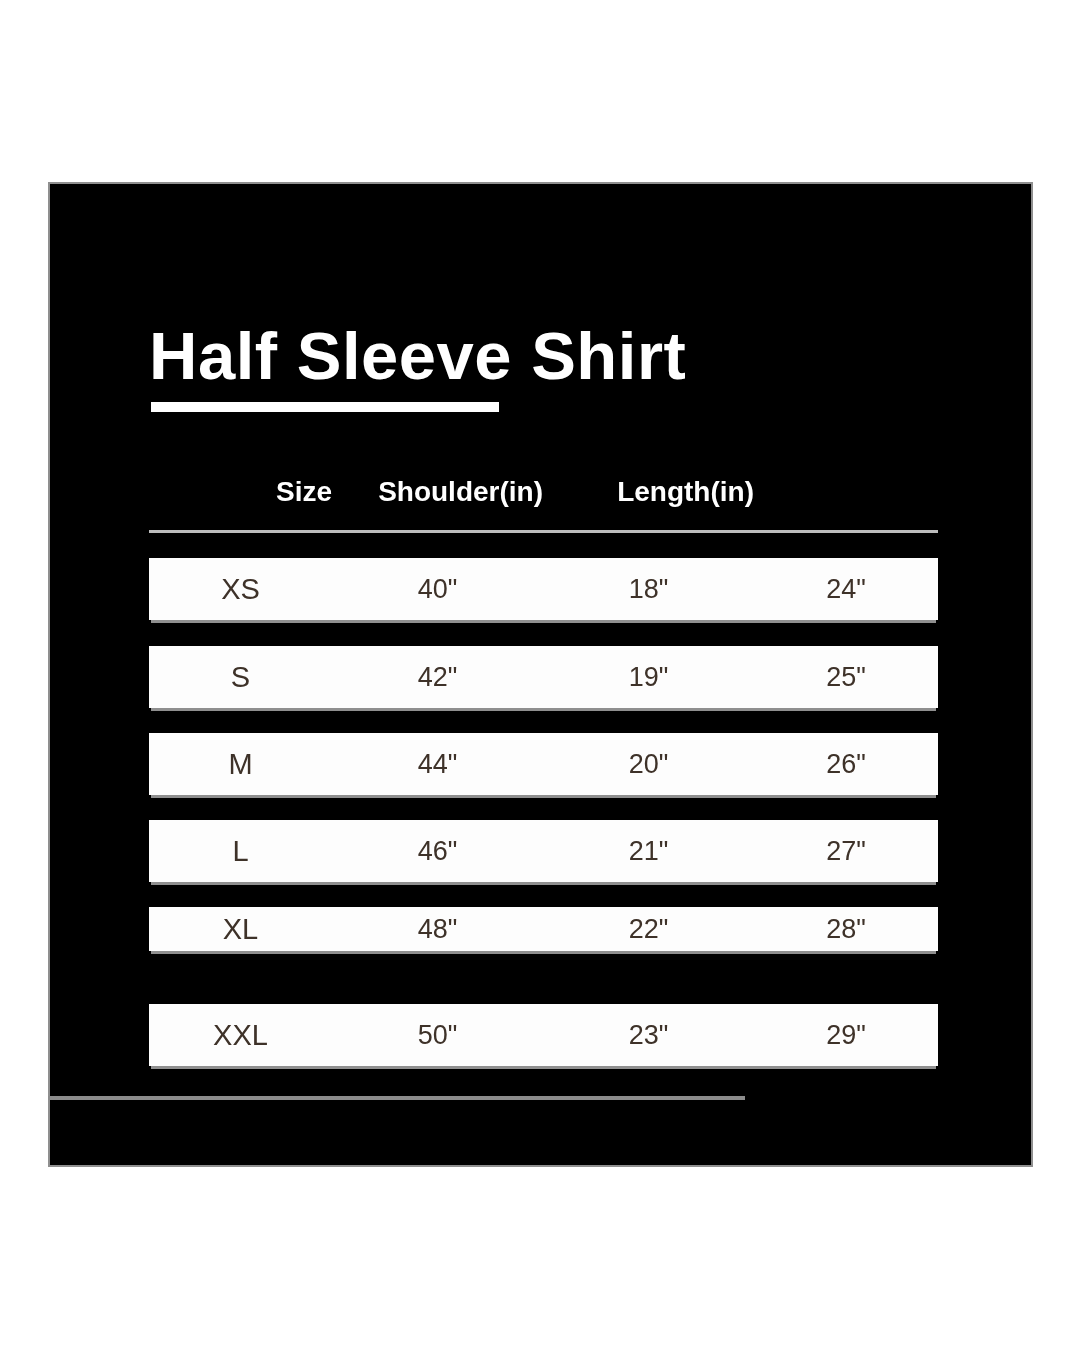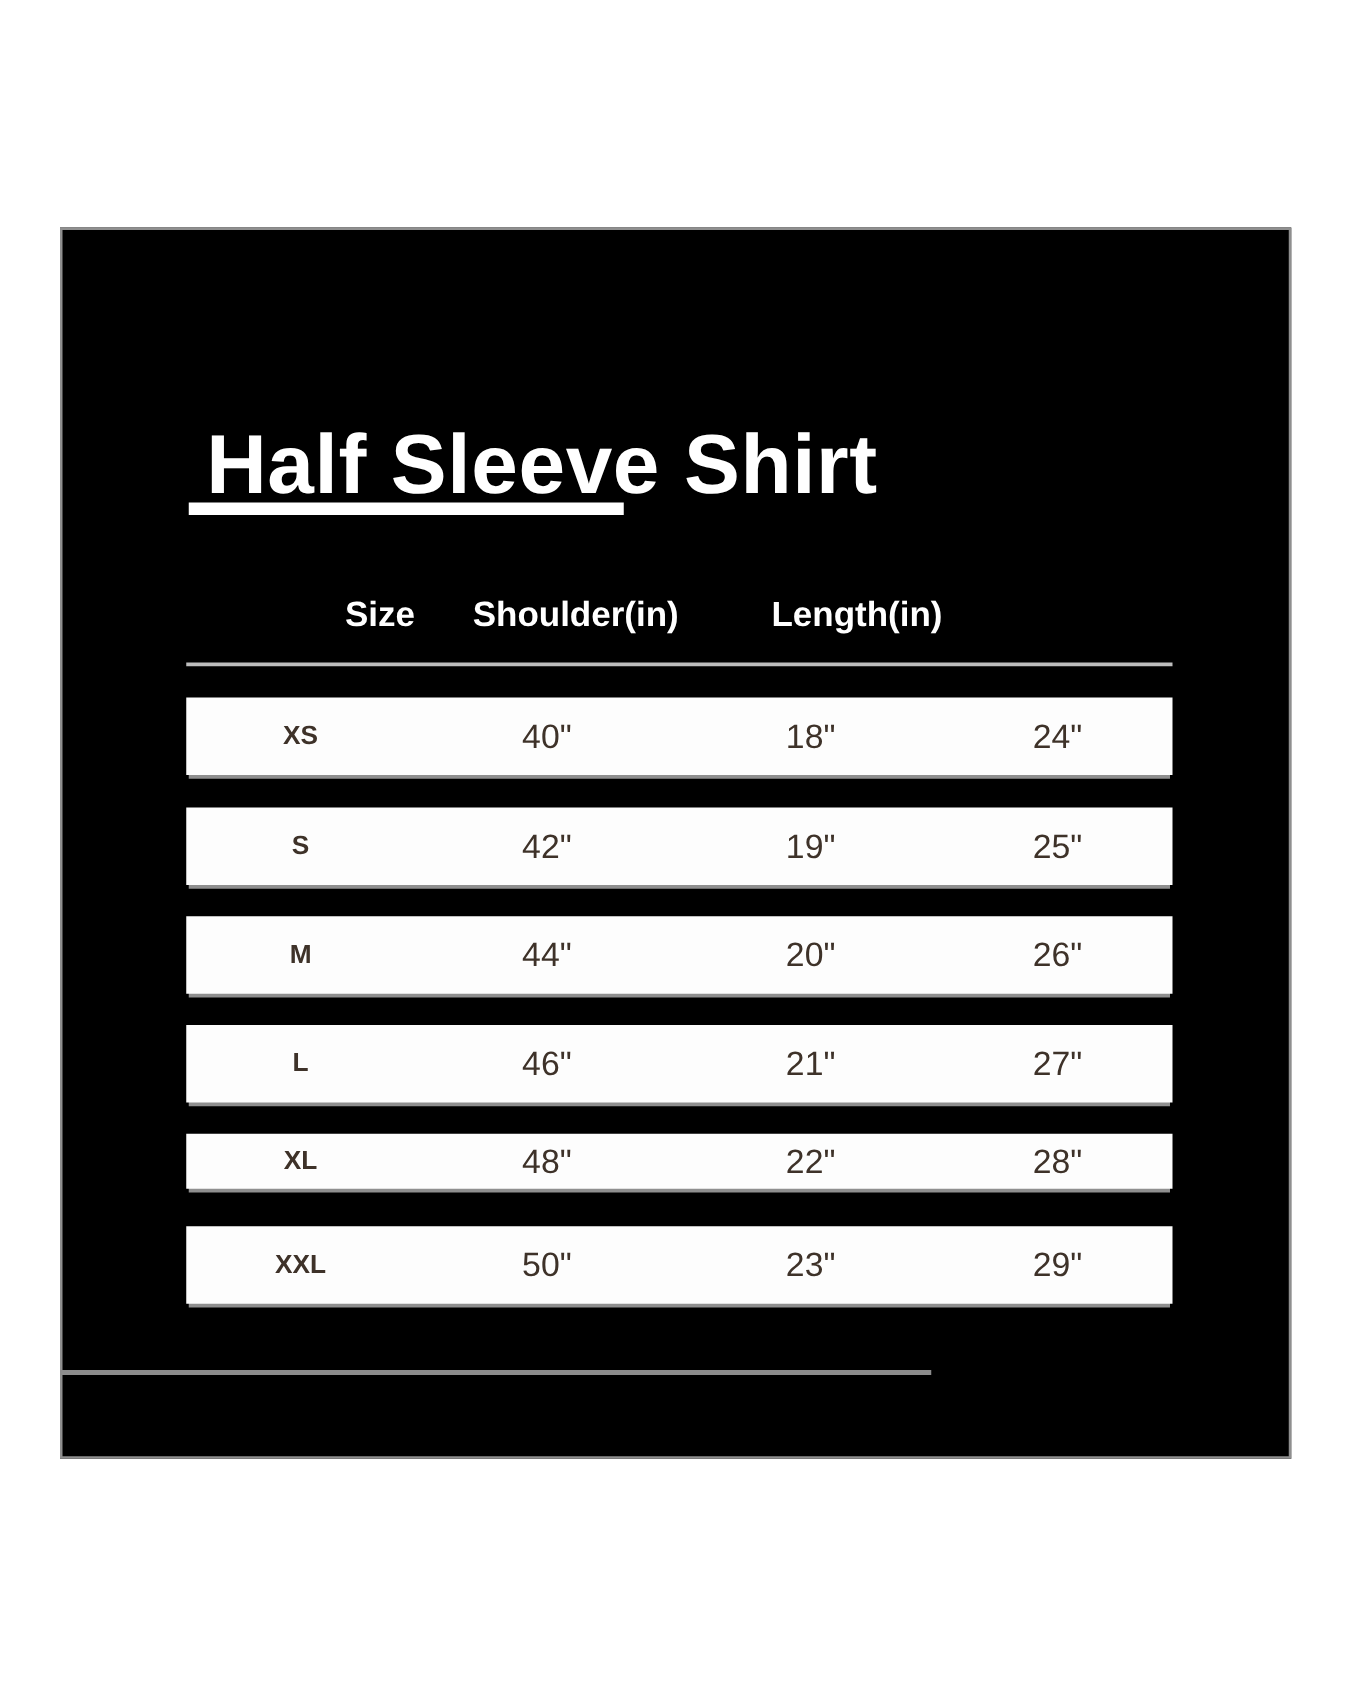--- a/index.html
+++ b/index.html
@@ -22,21 +22,21 @@
     width: 985px;
     height: 985px;
     background: #000000;
     border: 2px solid #8f8f8f;
     box-sizing: border-box;
   }
   .title {
     position: absolute;
     left: 99px;
     top: 138px;
-    margin: 16px;
+    margin: 0;
     color: #ffffff;
     font-size: 67px;
     font-weight: bold;
     letter-spacing: 0.5px;
     line-height: 1;
     white-space: nowrap;
   }
   .title-underline {
     position: absolute;
     left: 101px;
@@ -81,29 +81,29 @@
     grid-template-columns: 183px 211px 211px 184px;
     align-items: center;
   }
   .row .cell {
     text-align: center;
     color: #3e3229;
     font-size: 27px;
     white-space: nowrap;
   }
   .row .cell.size {
-    font-weight: bold;
-    font-size: 21px;
+    font-weight: normal;
+    font-size: 29px;
   }
   .row.r1 { top: 374px; }
   .row.r2 { top: 462px; }
   .row.r3 { top: 549px; }
   .row.r4 { top: 636px; }
   .row.r5 { top: 723px; height: 44px; }
-  .row.r6 { top: 797px; }
+  .row.r6 { top: 820px; }
   .bottom-rule {
     position: absolute;
     left: -2px;
     top: 912px;
     width: 697px;
     height: 4px;
     background: #8c8c8c;
   }
 </style>
 </head>

